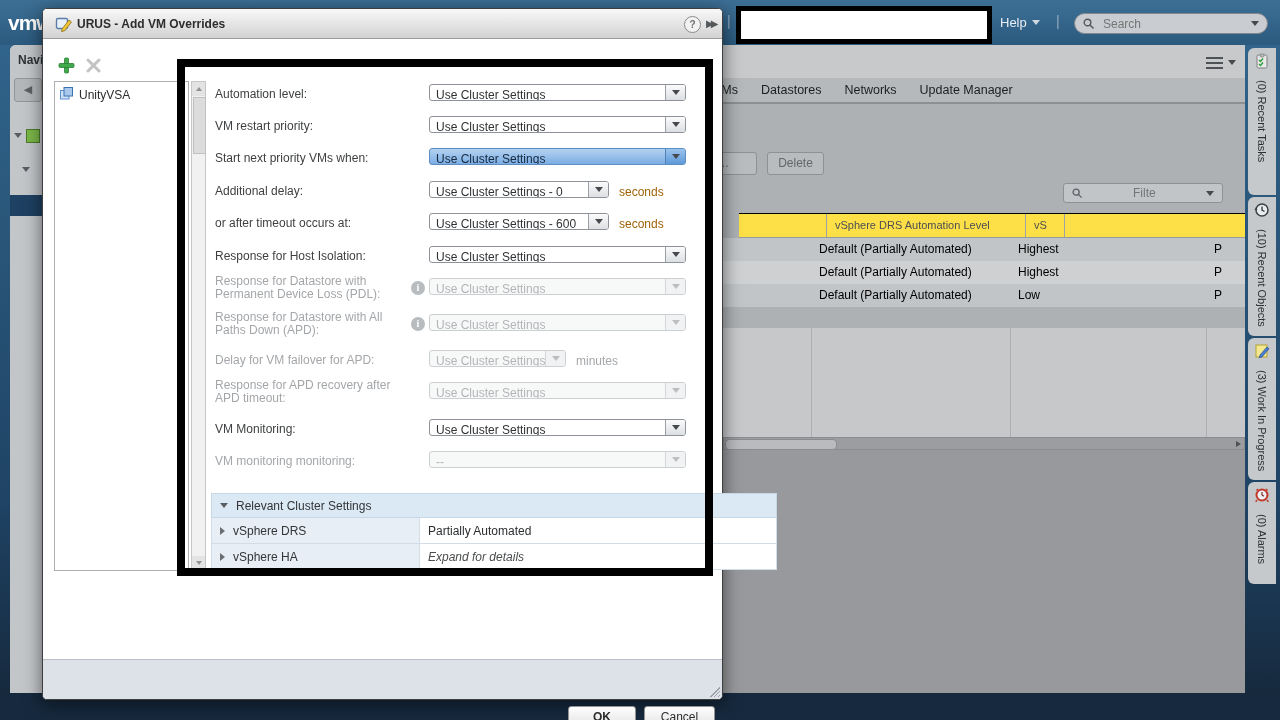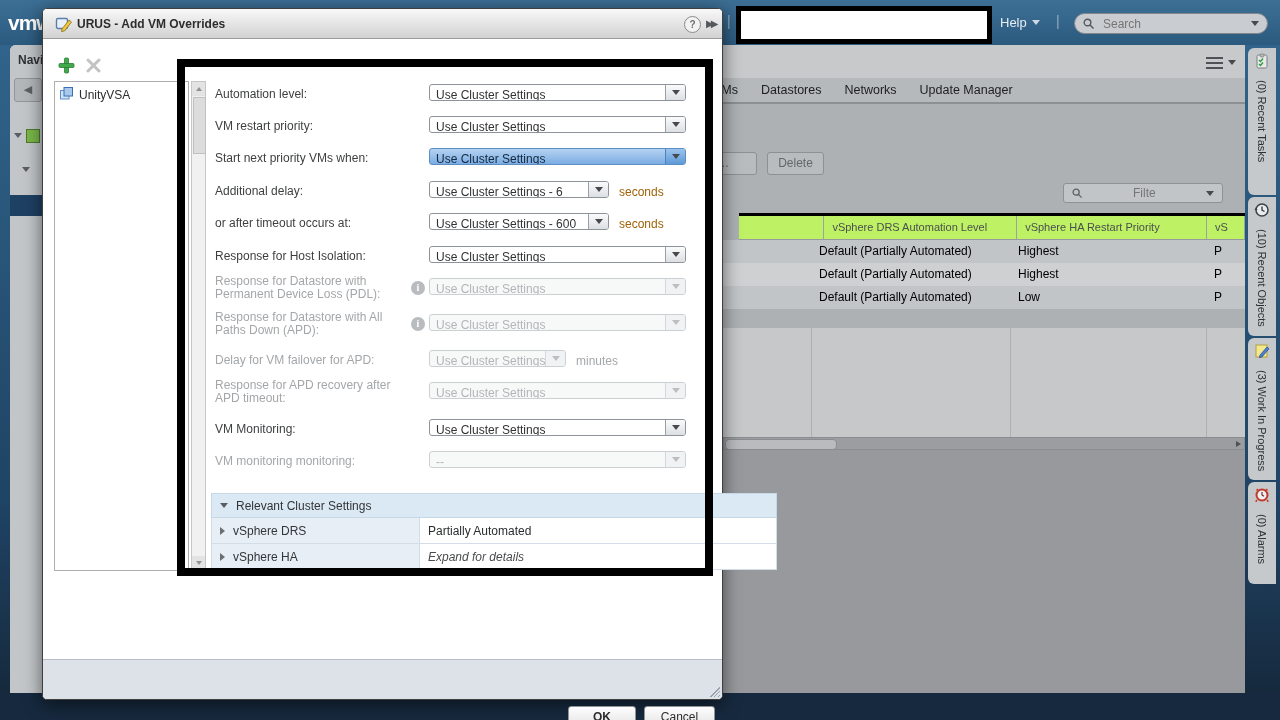--- a/index.html
+++ b/index.html
@@ -34,21 +34,21 @@
   #actions-icon .caret{position:absolute;right:0;top:5px;}
   #tabstrip{position:absolute;left:0;top:33px;width:100%;height:26px;background:#b6b9bb;
     border-bottom:2px solid #8d9092;box-sizing:border-box;}
   #tabs{position:absolute;left:703px;top:0;height:24px;display:flex;gap:23px;align-items:center;white-space:nowrap;}
   .tab{font-size:12.5px;color:#1c1e20;}
   .gbtn{position:absolute;height:23px;box-sizing:border-box;border:1px solid #8e9194;border-radius:3px;
     background:#b9bcbf;color:#64676a;font-size:12px;text-align:center;line-height:21px;}
   #filter-pill{left:1053px;top:138px;width:160px;height:20px;background:#c2c5c8;border-color:#8f9294;}
   
   #table{position:absolute;left:713px;top:168px;width:522px;}
-  .th-row{display:flex;height:23px;background:#bef264;border-top:3px solid #000000;border-bottom:1px solid #989b9d;margin-left:16px;}
+  .th-row{display:flex;height:23px;background:#fde047;border-top:1px solid #000000;border-bottom:1px solid #989b9d;margin-left:16px;}
   .th{box-sizing:border-box;border-right:1px solid #9fa2a4;font-size:11px;color:#4b4e51;
     padding:5px 0 0 8px;white-space:nowrap;overflow:hidden;}
   .tr{display:flex;height:23px;}
   .tr:nth-child(odd){background:#ced0d2;}
   .tr:nth-child(even){background:#c2c5c7;}
   .td{box-sizing:border-box;font-size:12px;color:#000000;padding:4px 0 0 8px;white-space:nowrap;overflow:hidden;}
   #table-body-ext{position:absolute;left:713px;top:283px;width:522px;height:109px;background:#c6c8ca;}
   .colline{position:absolute;top:0;bottom:0;width:1px;background:rgba(0,0,0,.12);}
   #hscroll{position:absolute;left:713px;top:392px;width:522px;height:13px;background:#9b9da0;border:1px solid #8a8d90;box-sizing:border-box;}
   #hscroll .thumb{position:absolute;left:1px;top:1px;width:110px;height:9px;background:#b9bbbe;border-radius:4px;border:1px solid #8a8d90;}
@@ -175,21 +175,20 @@
         <circle cx="4.5" cy="4.5" r="3.3" fill="none" stroke="#5d6165" stroke-width="1.4"></circle>
         <line x1="7" y1="7" x2="10.5" y2="10.5" stroke="#5d6165" stroke-width="1.4"></line>
       </svg>
     <input placeholder="Filter" style="">
     <span class="caret"></span>
   </div>
   <div id="table">
       <div class="th-row">
         <div class="th" style="width: 88px;"></div>
         <div class="th" style="width: 199px;">vSphere DRS Automation Level</div>
-        <div class="th" style="width: 196px;">vSphere HA Restart Priority</div>
         <div class="th" style="width: 39px;">vS</div>
       </div>
       <div class="tr">
         <div class="td" style="width: 88px;"></div>
         <div class="td" style="width: 199px;">Default (Partially Automated)</div>
         <div class="td" style="width: 196px;">Highest</div>
         <div class="td" style="width: 39px;">P</div>
       </div>
       <div class="tr">
         <div class="td" style="width: 88px;"></div>
@@ -325,21 +324,21 @@
         <div class="dd selected" style="left: 216px; width: 257px;">
           <span class="dd-text">Use Cluster Settings</span>
           <span class="dd-btn">
             <span class="caret"></span>
           </span>
         </div>
       </div>
       <div class="frow" style="top: 172px;">
         <span class="flabel">Additional delay:</span>
         <div class="dd " style="left: 216px; width: 180px;">
-          <span class="dd-text">Use Cluster Settings - 6</span>
+          <span class="dd-text">Use Cluster Settings - 0</span>
           <span class="dd-btn">
             <span class="caret"></span>
           </span>
         </div>
         <span class="fsuffix" style="left: 406px;">seconds</span>
       </div>
       <div class="frow" style="top: 204px;">
         <span class="flabel">or after timeout occurs at:</span>
         <div class="dd " style="left: 216px; width: 180px;">
           <span class="dd-text">Use Cluster Settings - 600</span>

